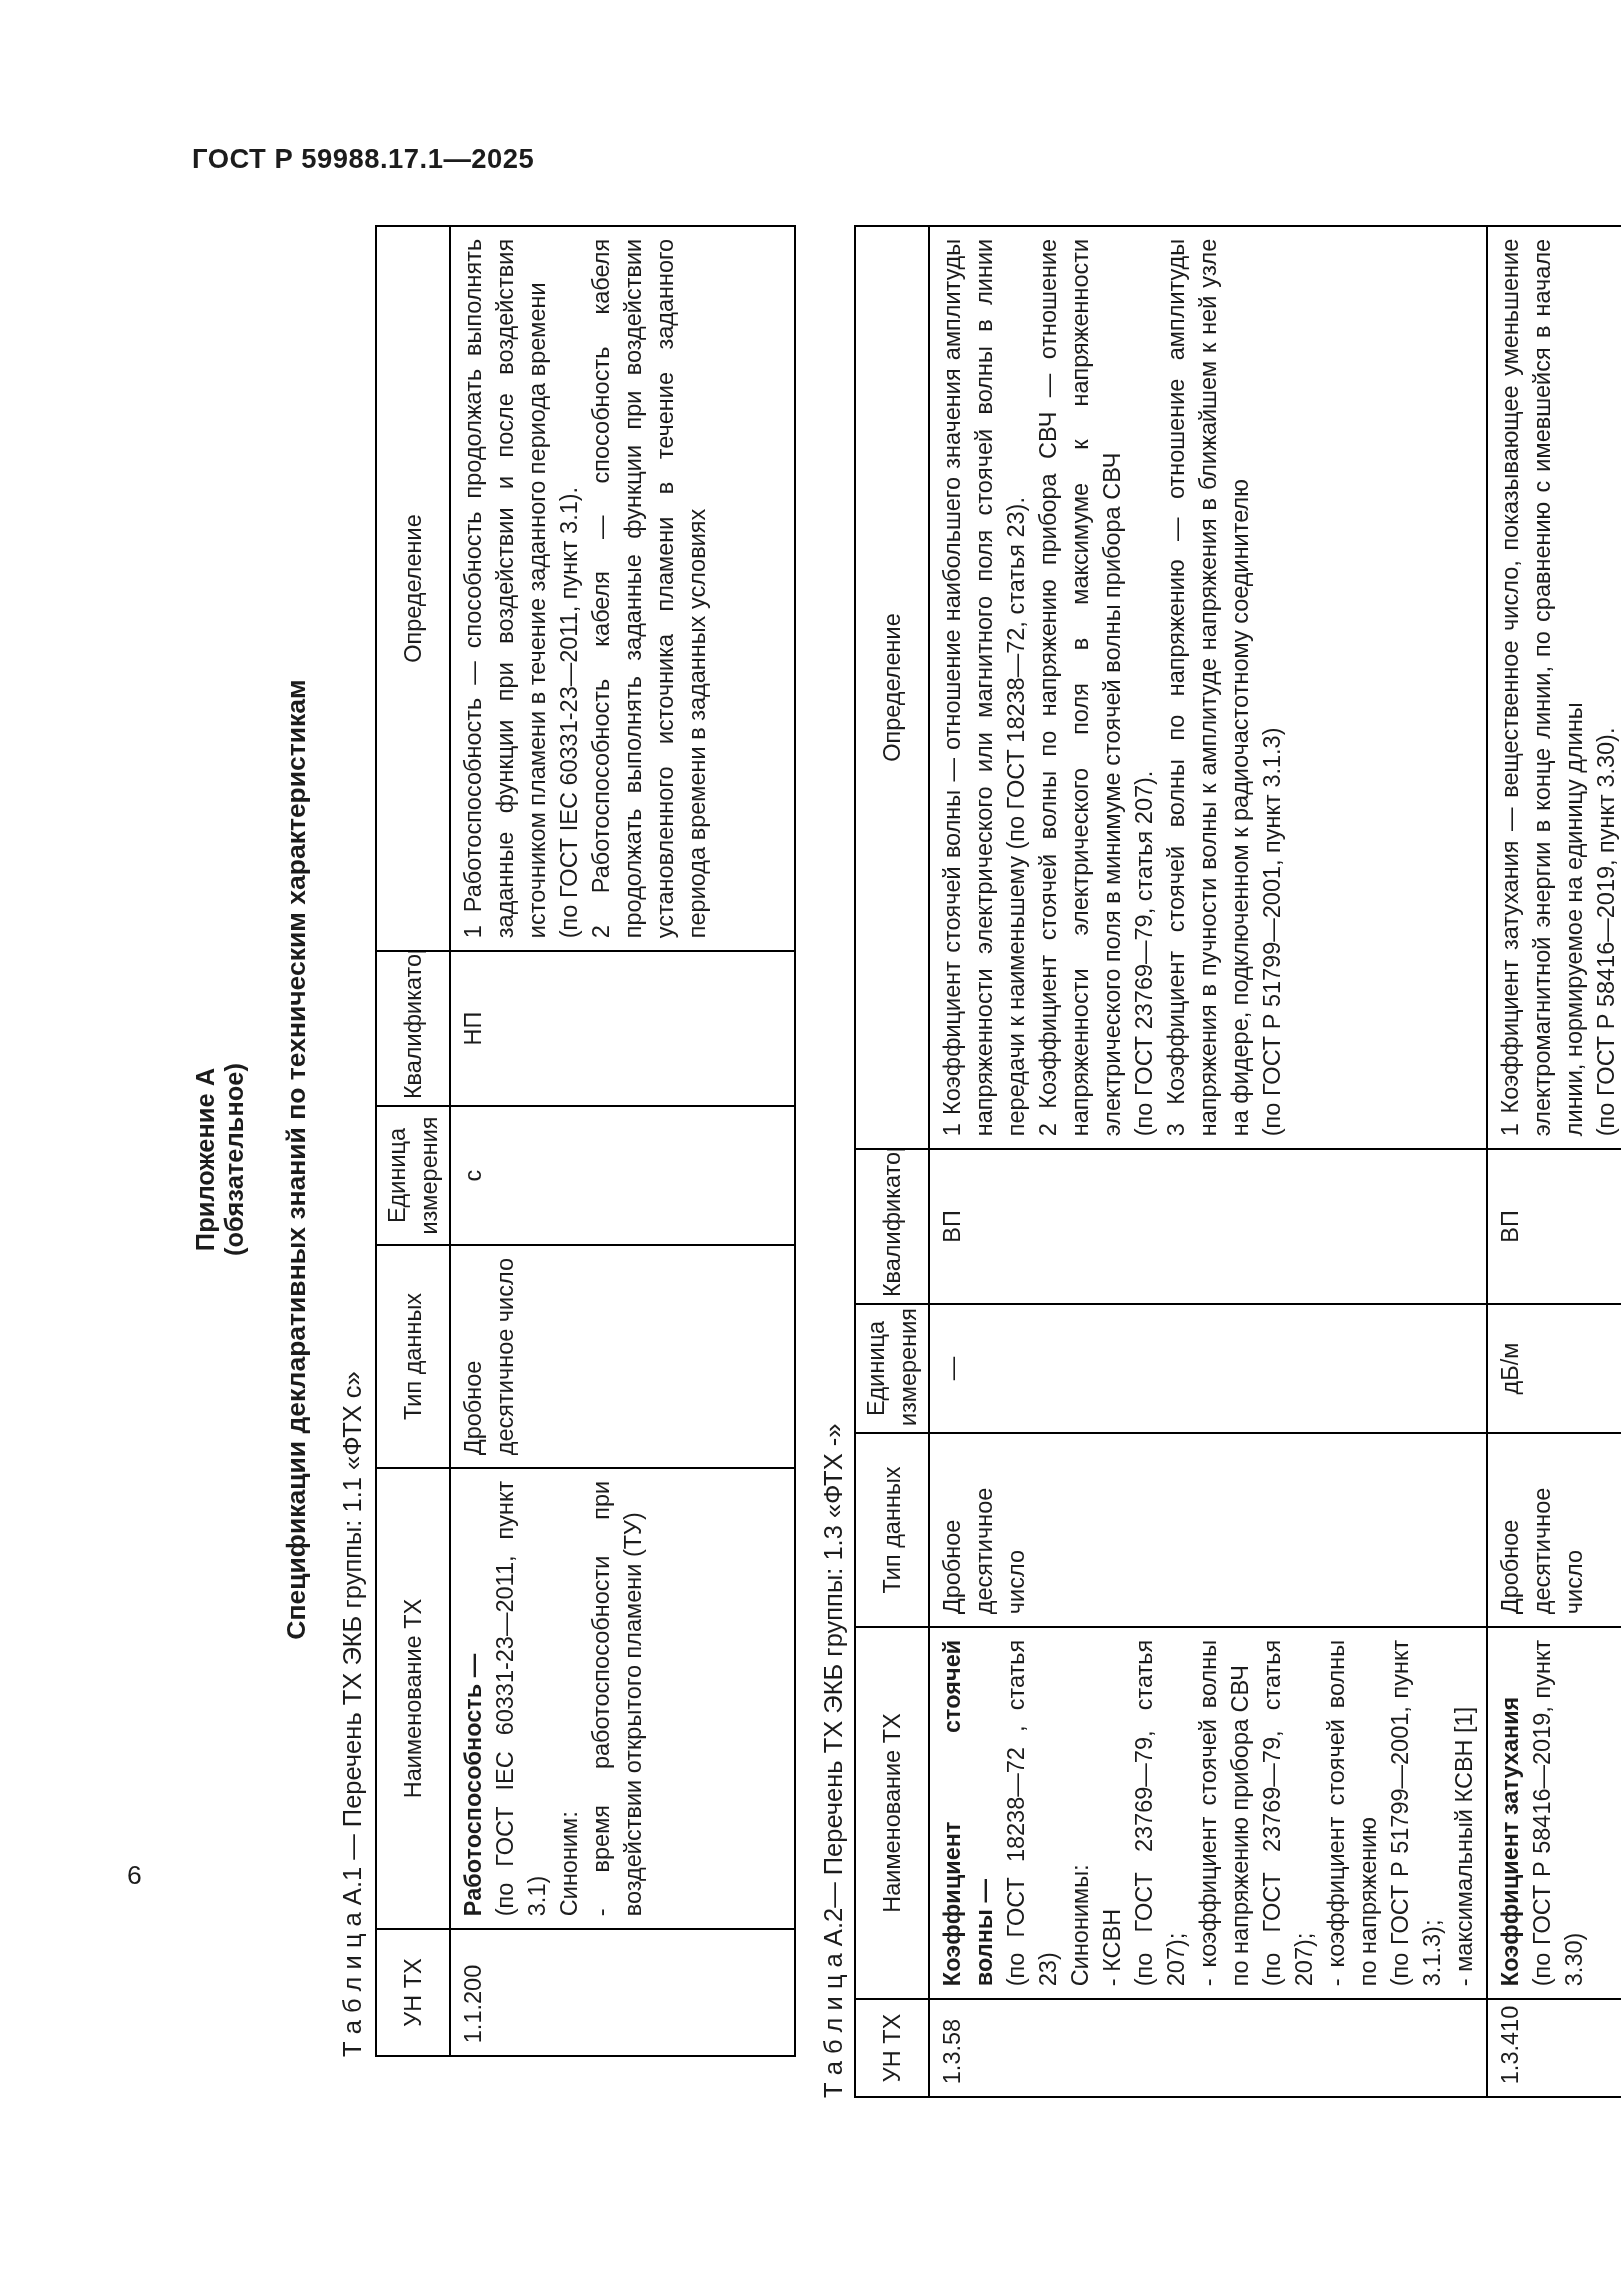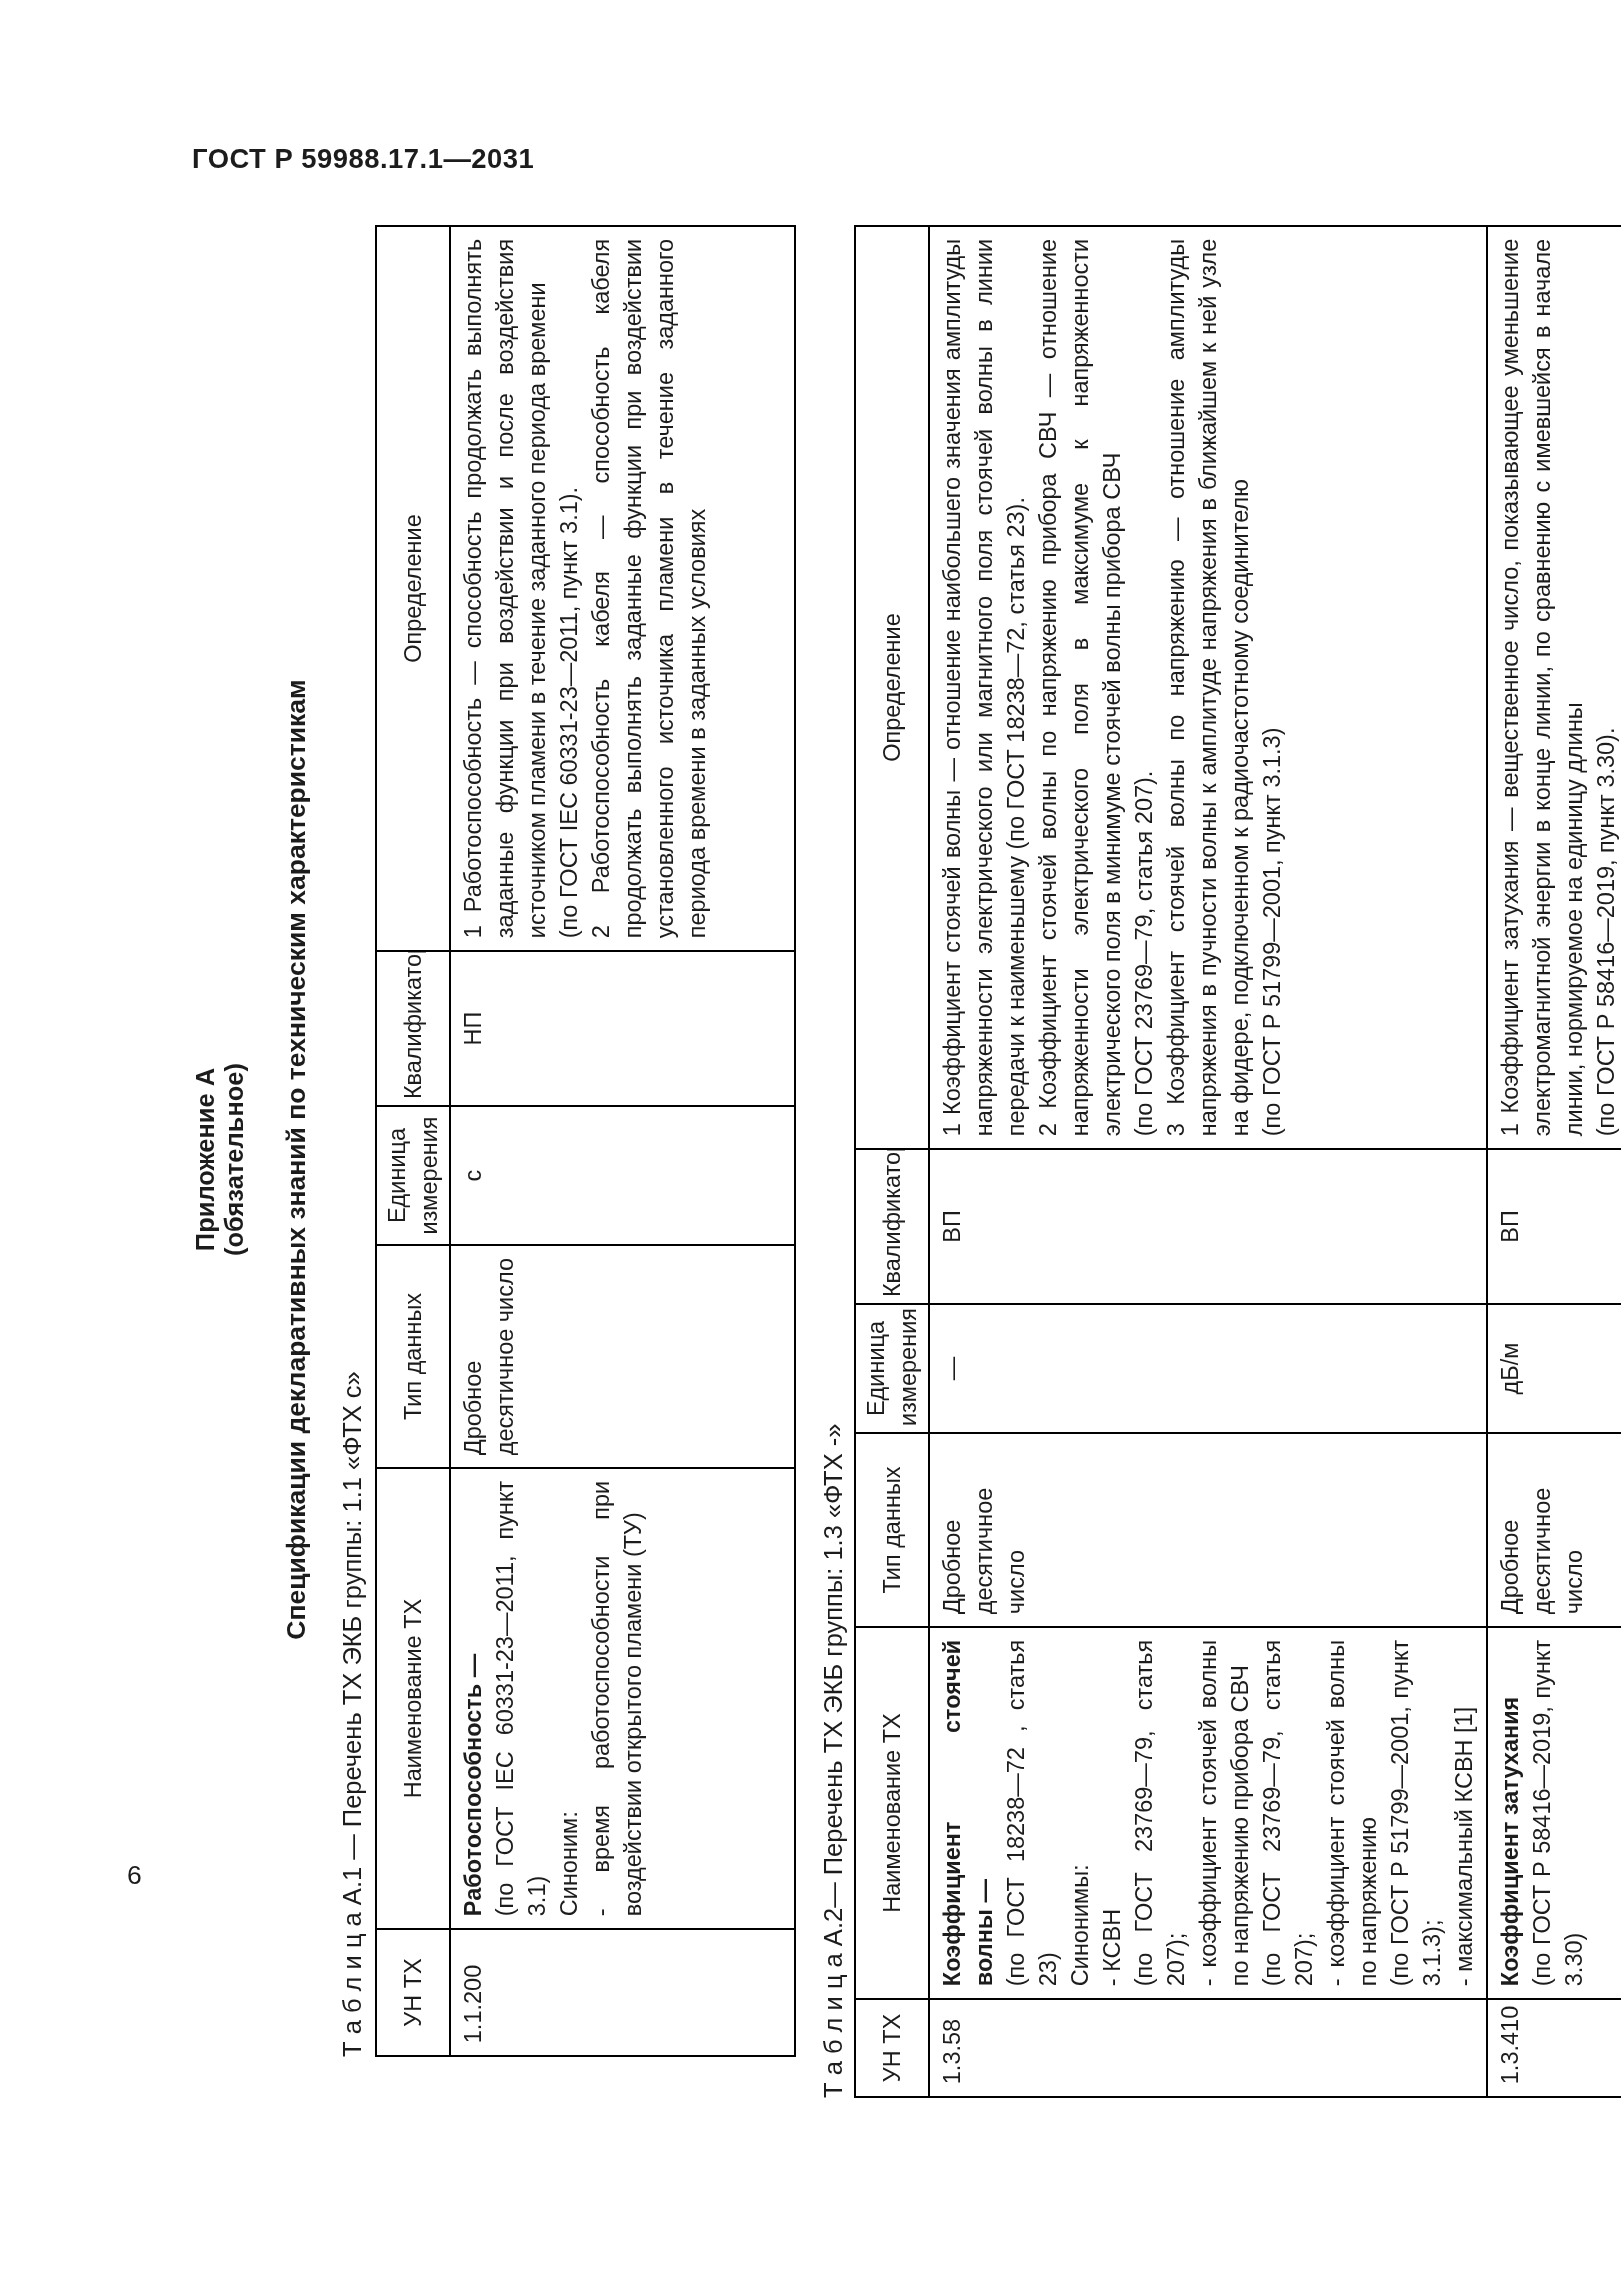--- a/index.html
+++ b/index.html
@@ -53,21 +53,21 @@
   .cell-center{text-align:center;}
   .cell-just{text-align:justify;}
   .pre{white-space:pre-line;}
   .bname{font-weight:bold;}
 </style>
 </head>
 <body>
 
 <div class="page">
 
-  <div class="doc-header">ГОСТ Р 59988.17.1—2031</div>
+  <div class="doc-header">ГОСТ Р 59988.17.1—2025</div>
 
   <div class="page-num">6</div>
 
   <div class="rotated">
 
     <div class="appendix">
       <div>Приложение А</div>
       <div>(обязательное)</div>
     </div>
 

